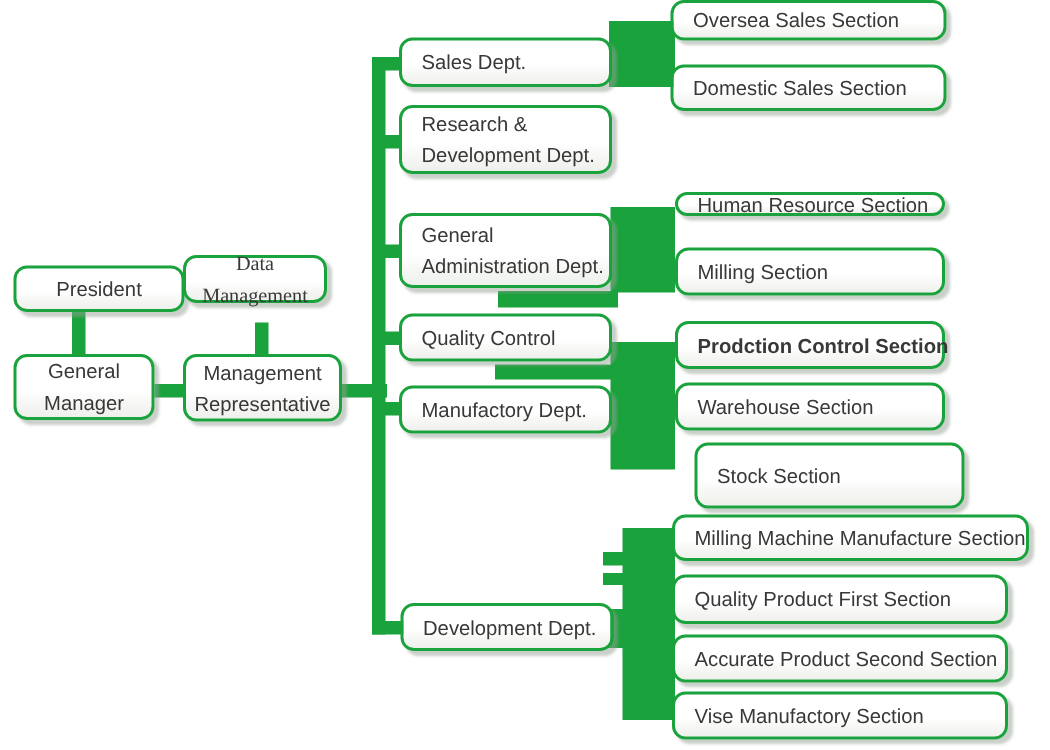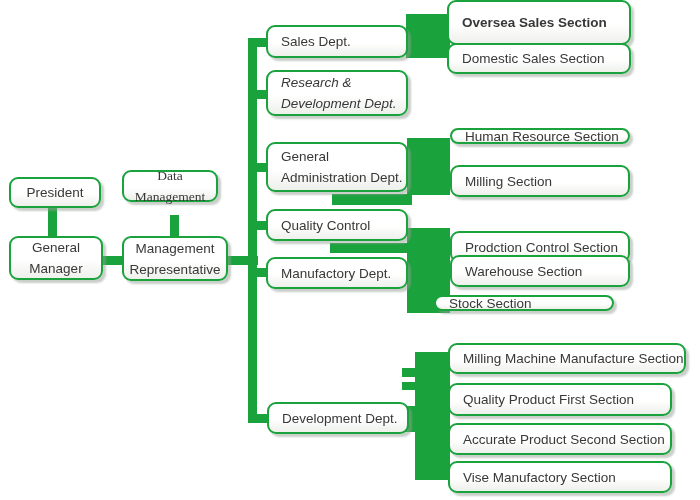--- a/index.html
+++ b/index.html
@@ -51,74 +51,74 @@
     <div class="connector" style="left: 248px; top: 414px; width: 21px; height: 9px;"></div>
     <div class="connector" style="left: 406px; top: 14px; width: 44px; height: 44px;"></div>
     <div class="connector" style="left: 407px; top: 138px; width: 43px; height: 57px;"></div>
     <div class="connector" style="left: 332px; top: 194px; width: 80px; height: 11px;"></div>
     <div class="connector" style="left: 330px; top: 243px; width: 103px; height: 10px;"></div>
     <div class="connector" style="left: 407px; top: 228px; width: 43px; height: 85px;"></div>
     <div class="connector" style="left: 415px; top: 352px; width: 35px; height: 128px;"></div>
     <div class="connector" style="left: 404px; top: 406px; width: 15px; height: 26px;"></div>
     <div class="connector" style="left: 402px; top: 368px; width: 16px; height: 9px;"></div>
     <div class="connector" style="left: 402px; top: 382px; width: 18px; height: 8px;"></div>
-    <div class="node center" style="left: 9px; top: 177px; width: 92px; height: 31px;">
+    <div class="node center" style="left: 9px; top: 177px; width: 114px; height: 31px;">
       <span class="line">President</span>
     </div>
     <div class="node center" style="left: 9px; top: 236px; width: 94px; height: 44px;">
       <span class="line">General</span>
       <span class="line">Manager</span>
     </div>
     <div class="node center" style="left: 122px; top: 170px; width: 96px; height: 32px; font-family: Liberation Serif, serif;">
       <span class="line">Data</span>
       <span class="line">Management</span>
     </div>
     <div class="node center" style="left: 122px; top: 236px; width: 106px; height: 45px;">
       <span class="line">Management</span>
       <span class="line">Representative</span>
     </div>
     <div class="node left" style="left: 266px; top: 25px; width: 142px; height: 33px;">
       <span class="line">Sales Dept.</span>
     </div>
-    <div class="node left" style="left: 266px; top: 70px; width: 142px; height: 46px; font-style: italic;">
+    <div class="node left" style="left: 266px; top: 70px; width: 142px; height: 46px;">
       <span class="line">Research &amp;</span>
       <span class="line">Development Dept.</span>
     </div>
     <div class="node left" style="left: 266px; top: 142px; width: 142px; height: 50px;">
       <span class="line">General</span>
       <span class="line">Administration Dept.</span>
     </div>
     <div class="node left" style="left: 266px; top: 209px; width: 142px; height: 32px;">
       <span class="line">Quality Control</span>
     </div>
     <div class="node left" style="left: 266px; top: 257px; width: 142px; height: 32px;">
       <span class="line">Manufactory Dept.</span>
     </div>
     <div class="node left" style="left: 267px; top: 402px; width: 142px; height: 32px;">
       <span class="line">Development Dept.</span>
     </div>
-    <div class="node left" style="left: 447px; top: 0; width: 184px; height: 45px; font-weight: bold;">
+    <div class="node left" style="left: 447px; top: 0; width: 184px; height: 27px;">
       <span class="line">Oversea Sales Section</span>
     </div>
     <div class="node left" style="left: 447px; top: 43px; width: 184px; height: 31px;">
       <span class="line">Domestic Sales Section</span>
     </div>
     <div class="node left" style="left: 450px; top: 128px; width: 180px; height: 16px;">
       <span class="line">Human Resource Section</span>
     </div>
     <div class="node left" style="left: 450px; top: 165px; width: 180px; height: 32px;">
       <span class="line">Milling Section</span>
     </div>
-    <div class="node left" style="left: 450px; top: 231px; width: 180px; height: 32px;">
+    <div class="node left" style="left: 450px; top: 214px; width: 180px; height: 32px; font-weight: bold;">
       <span class="line">Prodction Control Section</span>
     </div>
     <div class="node left" style="left: 450px; top: 255px; width: 180px; height: 32px; text-align: center;">
       <span class="line">Warehouse Section</span>
     </div>
-    <div class="node left" style="left: 434px; top: 295px; width: 180px; height: 16px;">
+    <div class="node left" style="left: 463px; top: 295px; width: 180px; height: 44px;">
       <span class="line">Stock Section</span>
     </div>
     <div class="node left" style="left: 448px; top: 343px; width: 238px; height: 31px;">
       <span class="line">Milling Machine Manufacture Section</span>
     </div>
     <div class="node left" style="left: 448px; top: 383px; width: 224px; height: 33px;">
       <span class="line">Quality Product First Section</span>
     </div>
     <div class="node left" style="left: 448px; top: 423px; width: 224px; height: 32px;">
       <span class="line">Accurate Product Second Section</span>

